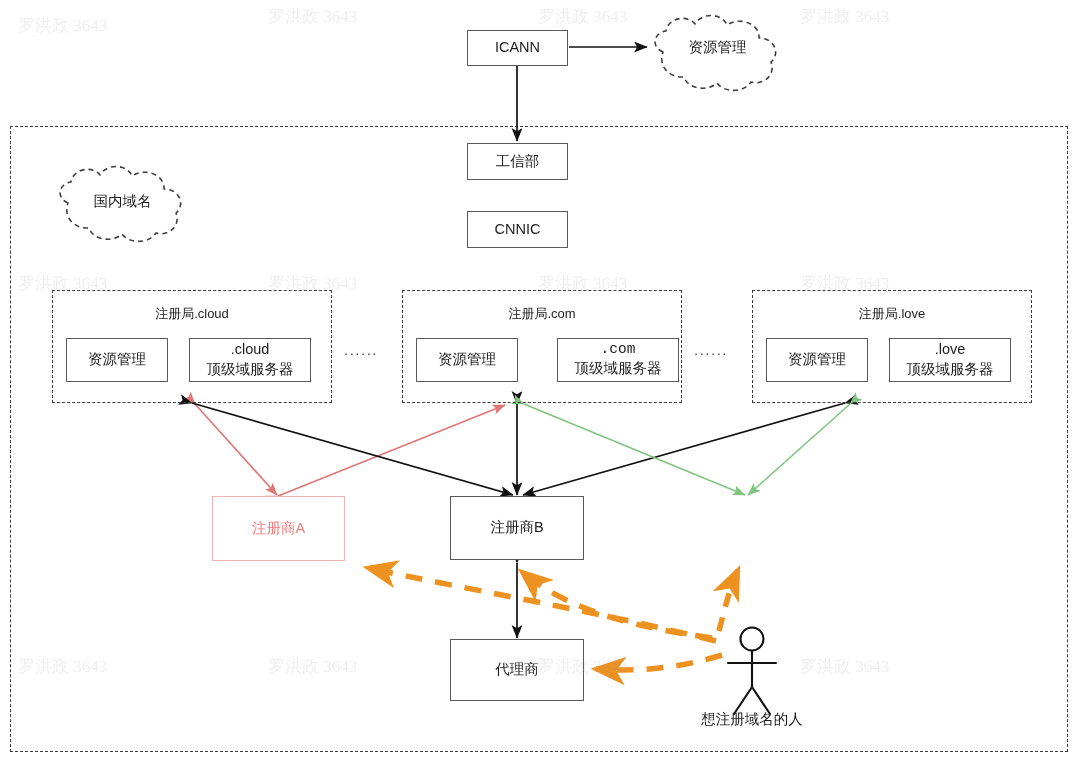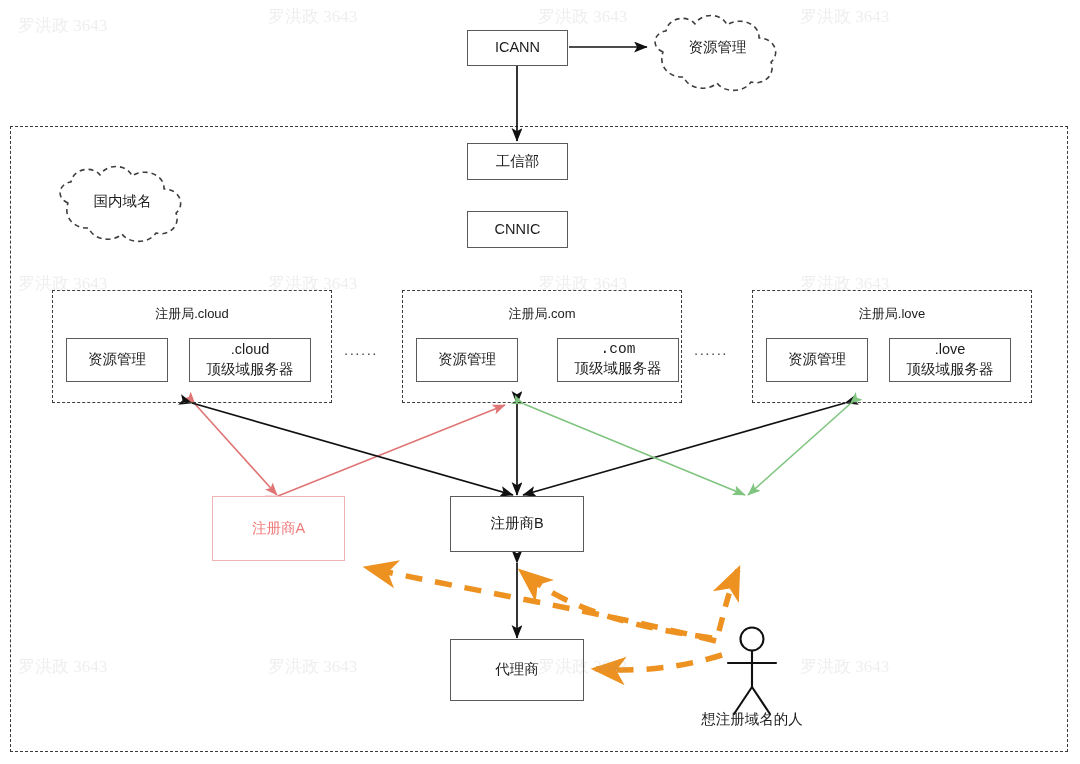--- a/index.html
+++ b/index.html
@@ -227,21 +227,21 @@
   </div>
   <div class="node solid-dark" style="left:889px; top:338px; width:122px; height:44px;">
     <span class="lbl">.love
 顶级域服务器</span>
   </div>
 
   <div class="node red" style="left:212px; top:496px; width:133px; height:65px;">
     <span class="lbl">注册商A</span>
   </div>
 
-  <div class="node solid-dark" style="left:450px; top:496px; width:134px; height:56px;">
+  <div class="node solid-dark" style="left:450px; top:496px; width:134px; height:64px;">
     <span class="lbl">注册商B</span>
   </div>
 
 
   <div class="node solid-dark" style="left:450px; top:639px; width:134px; height:62px;">
     <span class="lbl">代理商</span>
   </div>
 
   <div class="floatlabel" style="left:682px; top:710px; width:140px;">想注册域名的人</div>
 

